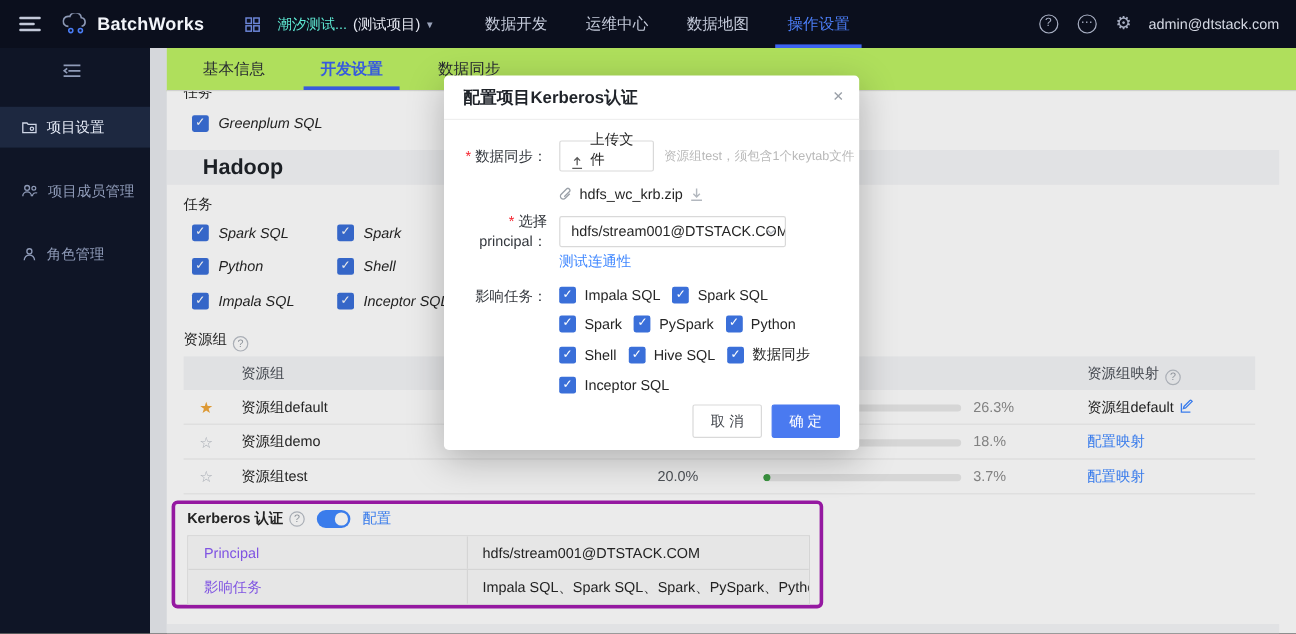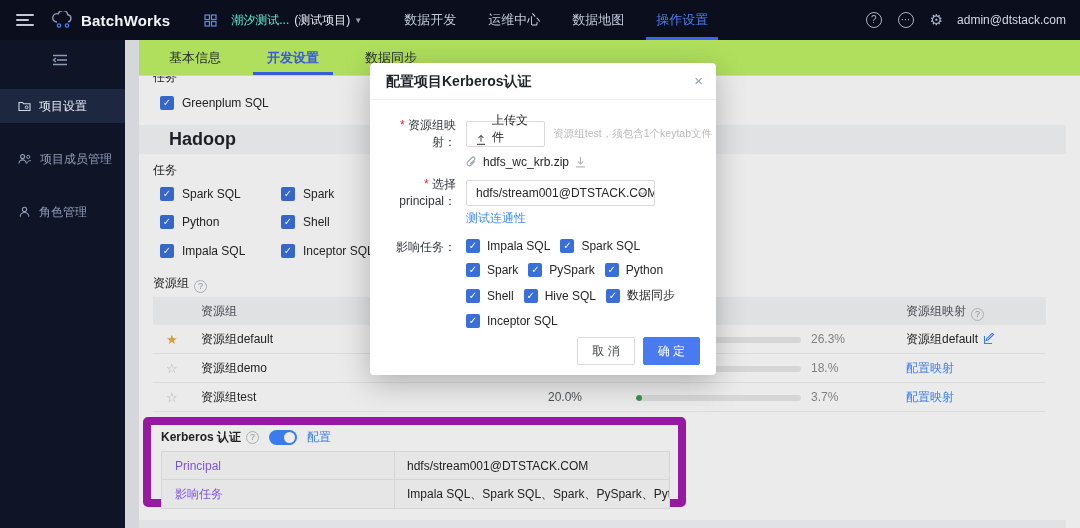--- a/index.html
+++ b/index.html
@@ -37,21 +37,21 @@
   
   .main{position:absolute;left:125px;top:40px;right:0;bottom:0;background:#edeff2;}
   .gutter{position:absolute;left:0;top:0;width:14px;bottom:0;background:#e8eaee;}
   .tabbar{position:absolute;left:14px;right:0;top:0;height:36px;background:#bef264;border-bottom:1px solid #e2e2e2;display:flex;align-items:stretch;padding-left:16px;}
   .tab{position:relative;font-size:13px;color:#2b2f36;line-height:35px;padding:0 14px;margin-right:18px;cursor:pointer;}
   .tab.active{color:#3c63f0;font-weight:700;}
   .tab.active::after{content:"";position:absolute;left:0;right:0;bottom:0;height:3px;background:#3c63f0;}
   .panel{position:absolute;left:14px;right:0;top:36px;bottom:0;background:#fff;overflow:hidden;}
 
   .clipped-label{position:absolute;top:-7px;left:14px;font-size:12px;color:#262626;}
-  .cbrow{display:flex;align-items:center;}
+  .cbrow{display:flex;align-items:center;font-style:italic;}
   .cb{width:14px;height:14px;background:#3a6fd9;border-radius:2px;position:relative;flex:0 0 auto;cursor:pointer;}
   .cb::after{content:"✓";position:absolute;left:0;top:0;width:14px;height:14px;color:#fff;font-size:10px;line-height:14px;text-align:center;}
   .cbrow .cbl{font-size:12px;color:#262626;margin-left:8px;}
 
   .gp-row{position:absolute;left:21px;top:20px;}
   .hadoop-band{position:absolute;left:0;right:14px;top:49px;height:29px;background:#f5f6f8;display:flex;align-items:center;}
   .hadoop-band span{font-size:18px;color:#1f2329;font-weight:700;margin-left:30px;}
   .task-label{position:absolute;left:14px;top:86px;font-size:12px;color:#262626;}
   .tk{position:absolute;}
   .qicon{display:inline-block;width:13px;height:13px;border:1px solid #b9bec6;border-radius:50%;color:#9aa0a8;font-size:9px;line-height:11px;text-align:center;margin-left:5px;vertical-align:-2px;}
@@ -68,21 +68,21 @@
   .rg-row .rname{position:absolute;left:48px;top:0;line-height:29px;font-size:12px;color:#262626;}
   .rg-row .quota{position:absolute;left:383px;width:46px;text-align:right;top:0;line-height:29px;font-size:12px;color:#55595f;}
   .rg-row .bar{position:absolute;left:483px;top:12px;width:165px;height:6px;background:#e9e9e9;border-radius:3px;overflow:hidden;}
   .rg-row .bar-fill{height:6px;background:#3fa045;border-radius:3px;width:0;}
   .rg-row .pct{position:absolute;left:658px;top:0;line-height:29px;font-size:12px;color:#8c8c8c;}
   .rg-row .map{position:absolute;left:753px;top:0;line-height:29px;font-size:12px;}
   .map .maplink{color:#3f87ff;cursor:pointer;}
   .map .mapname{color:#262626;}
   .edit-icon{display:inline-block;vertical-align:-2px;margin-left:5px;cursor:pointer;}
 
-  .kerb-box{position:absolute;left:4px;top:341px;width:543px;height:90px;border:8px solid #a21caf;border-radius:5px;background:#fff;}
+  .kerb-box{position:absolute;left:4px;top:341px;width:543px;height:90px;border:3px solid #a21caf;border-radius:5px;background:#fff;}
   .kerb-head{display:flex;align-items:center;margin:4px 0 0 10px;}
   .kerb-title{font-size:12px;color:#262626;font-weight:700;}
   .toggle{width:28px;height:15px;border-radius:8px;background:#3f87ff;position:relative;margin-left:10px;cursor:pointer;flex:0 0 auto;}
   .toggle::after{content:"";position:absolute;right:2px;top:2px;width:11px;height:11px;border-radius:50%;background:#fff;}
   .kerb-config{font-size:12px;color:#3f87ff;margin-left:10px;cursor:pointer;}
   .kerb-table{margin:5px 8px 0 10px;border:1px solid #e8e8e8;}
   .kerb-row{display:flex;height:28px;border-bottom:1px solid #e8e8e8;background:#fafafa;}
   .kerb-row:last-child{border-bottom:none;}
   .kerb-row .kl{width:233px;border-right:1px solid #e8e8e8;font-size:12px;color:#8b5cf6;line-height:28px;padding-left:13px;}
   .kerb-row .kv{flex:1;font-size:12px;color:#262626;line-height:28px;padding-left:12px;white-space:nowrap;overflow:hidden;}
@@ -308,21 +308,21 @@
     <div class="dim"></div>
   </div>
 
   <div class="modal">
     <div class="m-head">
       <span class="m-title">配置项目Kerberos认证</span>
       <span class="m-close">×</span>
     </div>
 
     <div class="m-row" style="top:54px;">
-      <div class="m-label req">资源组映射：</div>
+      <div class="m-label req">数据同步：</div>
       <div class="m-ctrl">
         <div class="upload-btn">
           <svg width="11" height="12" viewBox="0 0 11 12">
               <path d="M5.5 8 V1.2 M2.8 3.6 L5.5 .9 L8.2 3.6 M1 10.8 H10" fill="none" stroke="#595959" stroke-width="1.2"></path>
             </svg>
           <span>上传文件</span>
         </div>
         <span class="m-hint">资源组test，须包含1个keytab文件</span>
       </div>
     </div>

